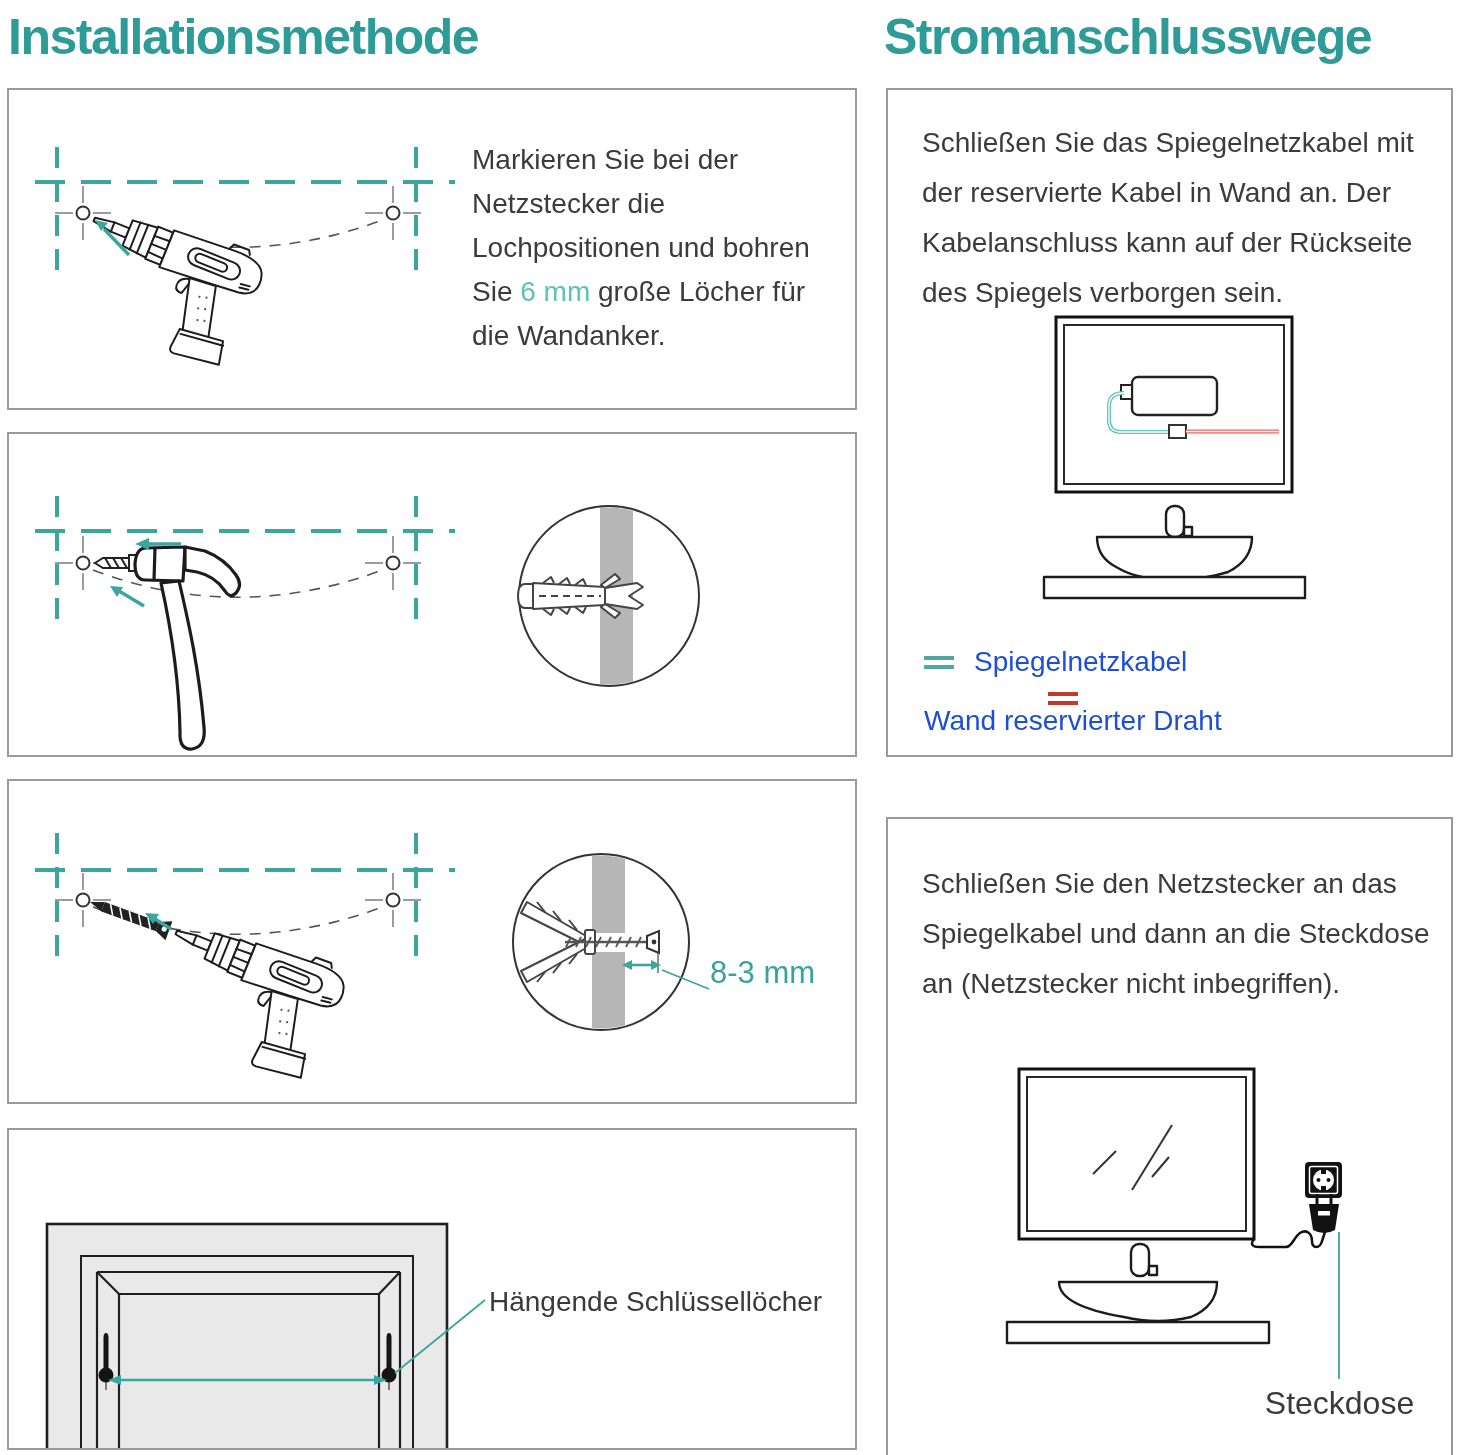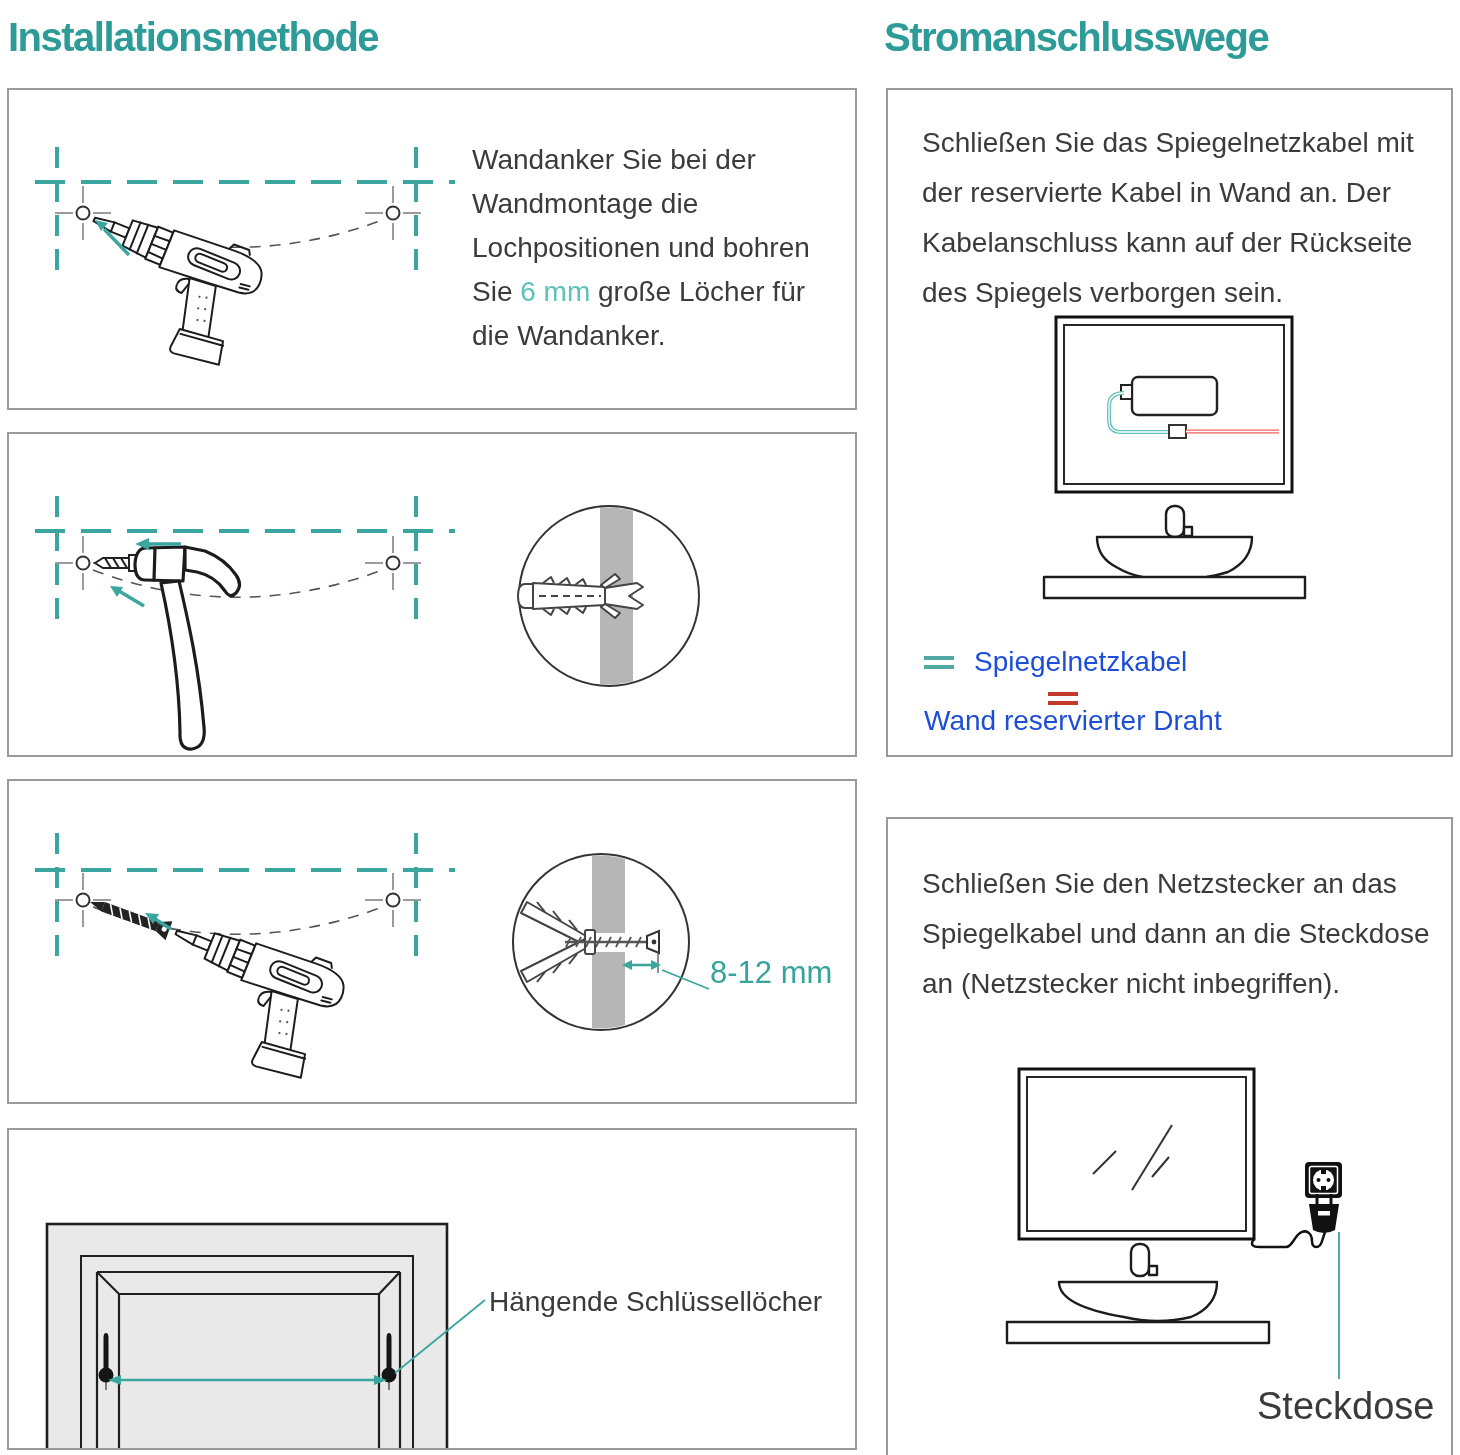--- a/index.html
+++ b/index.html
@@ -1,32 +1,32 @@
 <!DOCTYPE html>
 <html><head>
 <meta charset="utf-8">
 <style>
   html,body{margin:0;padding:0;background:#fff;}
   body{width:1460px;height:1455px;position:relative;overflow:hidden;
        font-family:"Liberation Sans",sans-serif;color:#3a3a3a;}
-  .col-title{position:absolute;top:15px;font-size:40px;font-weight:bold;
+  .col-title{position:absolute;top:8px;font-size:50px;font-weight:bold;
        color:#2d9b97;letter-spacing:-1.5px;white-space:nowrap;}
   .panel{position:absolute;border:2px solid #9a9a9a;background:#fff;box-sizing:border-box;overflow:hidden;}
   .panel svg{position:absolute;left:0;top:0;}
   .step-text{position:absolute;font-size:28px;line-height:44px;color:#3b3b3b;}
   .hl{color:#5ec1bb;}
   .dim-label{position:absolute;font-size:31px;color:#36a39c;white-space:nowrap;}
   .small-label{position:absolute;font-size:28px;color:#3a3a3a;white-space:nowrap;}
   .body-text{position:absolute;font-size:28px;line-height:50px;color:#3b3b3b;}
   .legend-item{position:absolute;display:flex;align-items:center;}
   .legend-sym{width:30px;height:5px;border-top:4px solid;border-bottom:4px solid;margin-right:20px;}
   .legend-sym.teal{border-color:#4fa9a2;}
   .legend-sym.red{border-color:#c23a2c;}
   .legend-label{font-size:28px;color:#1d4ed8;white-space:nowrap;}
-  .steckdose{position:absolute;font-size:38px;color:#3a3a3a;text-align:center;}
+  .steckdose{position:absolute;font-size:32px;color:#3a3a3a;text-align:center;}
 </style>
 </head>
 <body>
 
 <svg width="0" height="0" style="position:absolute" aria-hidden="true">
   <defs>
     <g id="drill" stroke="#1c1c1c" stroke-width="3.2" fill="#ffffff" stroke-linejoin="round" stroke-linecap="round">
       <path d="M-170 -3 L-138 -8 L-112 -8 L-112 8 L-138 8 L-170 3 Z"></path>
       <line x1="-138" y1="-8" x2="-138" y2="8"></line>
       <path d="M-112 -22 L-70 -26 L-70 26 L-112 22 Z"></path>
@@ -76,21 +76,21 @@
     </g>
     <circle cx="74" cy="123" r="6.5" fill="#fff" stroke="#333" stroke-width="2"></circle>
     <circle cx="384" cy="123" r="6.5" fill="#fff" stroke="#333" stroke-width="2"></circle>
     <path d="M84 130 Q 229 185 376 129" fill="none" stroke="#555" stroke-width="1.6" stroke-dasharray="11 9"></path>
     <use href="#drill" transform="translate(183,169) rotate(22) scale(0.62)"></use>
     <g>
       <line x1="120" y1="165" x2="95" y2="139" stroke="#3aa69f" stroke-width="3.5"></line>
       <polygon points="86,130 99,133 92,141" fill="#3aa69f"></polygon>
     </g>
   </svg>
-  <div class="step-text" style="left:463px;top:48px;width:345px;"><span>Wandanker Sie bei der Wandmontage die Lochpositionen und bohren Sie </span><span class="hl">6 mm</span><span> große Löcher für die Wandanker.</span></div>
+  <div class="step-text" style="left:463px;top:48px;width:345px;"><span>Markieren Sie bei der Netzstecker die Lochpositionen und bohren Sie </span><span class="hl">6 mm</span><span> große Löcher für die Wandanker.</span></div>
 </div>
 
 <div class="panel" style="left:7px;top:432px;width:850px;height:325px;">
   <svg width="846" height="321" viewBox="0 0 846 321">
     <line x1="26" y1="97" x2="446" y2="97" stroke="#3aa69f" stroke-width="4" stroke-dasharray="30 16"></line>
     <line x1="48" y1="62" x2="48" y2="185" stroke="#3aa69f" stroke-width="4" stroke-dasharray="21 13"></line>
     <line x1="407" y1="62" x2="407" y2="185" stroke="#3aa69f" stroke-width="4" stroke-dasharray="21 13"></line>
     <g stroke="#666" stroke-width="1.3">
       <line x1="46" y1="129" x2="64" y2="129"></line>
         <line x1="84" y1="129" x2="102" y2="129"></line>
@@ -208,21 +208,21 @@
       <circle cx="645" cy="161" r="2.4" fill="#333"></circle>
       <line x1="649" y1="170" x2="649" y2="192" stroke="#555" stroke-width="1.3"></line>
       <g>
         <line x1="621" y1="184" x2="644" y2="184" stroke="#3aa69f" stroke-width="2.6"></line>
         <polygon points="613,184 623,179 623,189" fill="#3aa69f"></polygon>
         <polygon points="652,184 642,179 642,189" fill="#3aa69f"></polygon>
         <line x1="653" y1="189" x2="700" y2="208" stroke="#3aa69f" stroke-width="1.8"></line>
       </g>
     </g>
   </svg>
-  <div class="dim-label" style="left:701px;top:174px;">8-12 mm</div>
+  <div class="dim-label" style="left:701px;top:174px;">8-3 mm</div>
 </div>
 
 <div class="panel" style="left:7px;top:1128px;width:850px;height:322px;">
   <svg width="846" height="318" viewBox="0 0 846 318">
     <rect x="38" y="94" width="400" height="246" fill="#e9e9e9" stroke="#1f1f1f" stroke-width="2.6"></rect>
     <rect x="72" y="126" width="332" height="230" fill="none" stroke="#1f1f1f" stroke-width="2"></rect>
     <g stroke="#1f1f1f" stroke-width="2.2" fill="none">
       <line x1="88" y1="142" x2="391" y2="142"></line>
       <line x1="88" y1="142" x2="88" y2="318"></line>
       <line x1="391" y1="142" x2="391" y2="318"></line>

